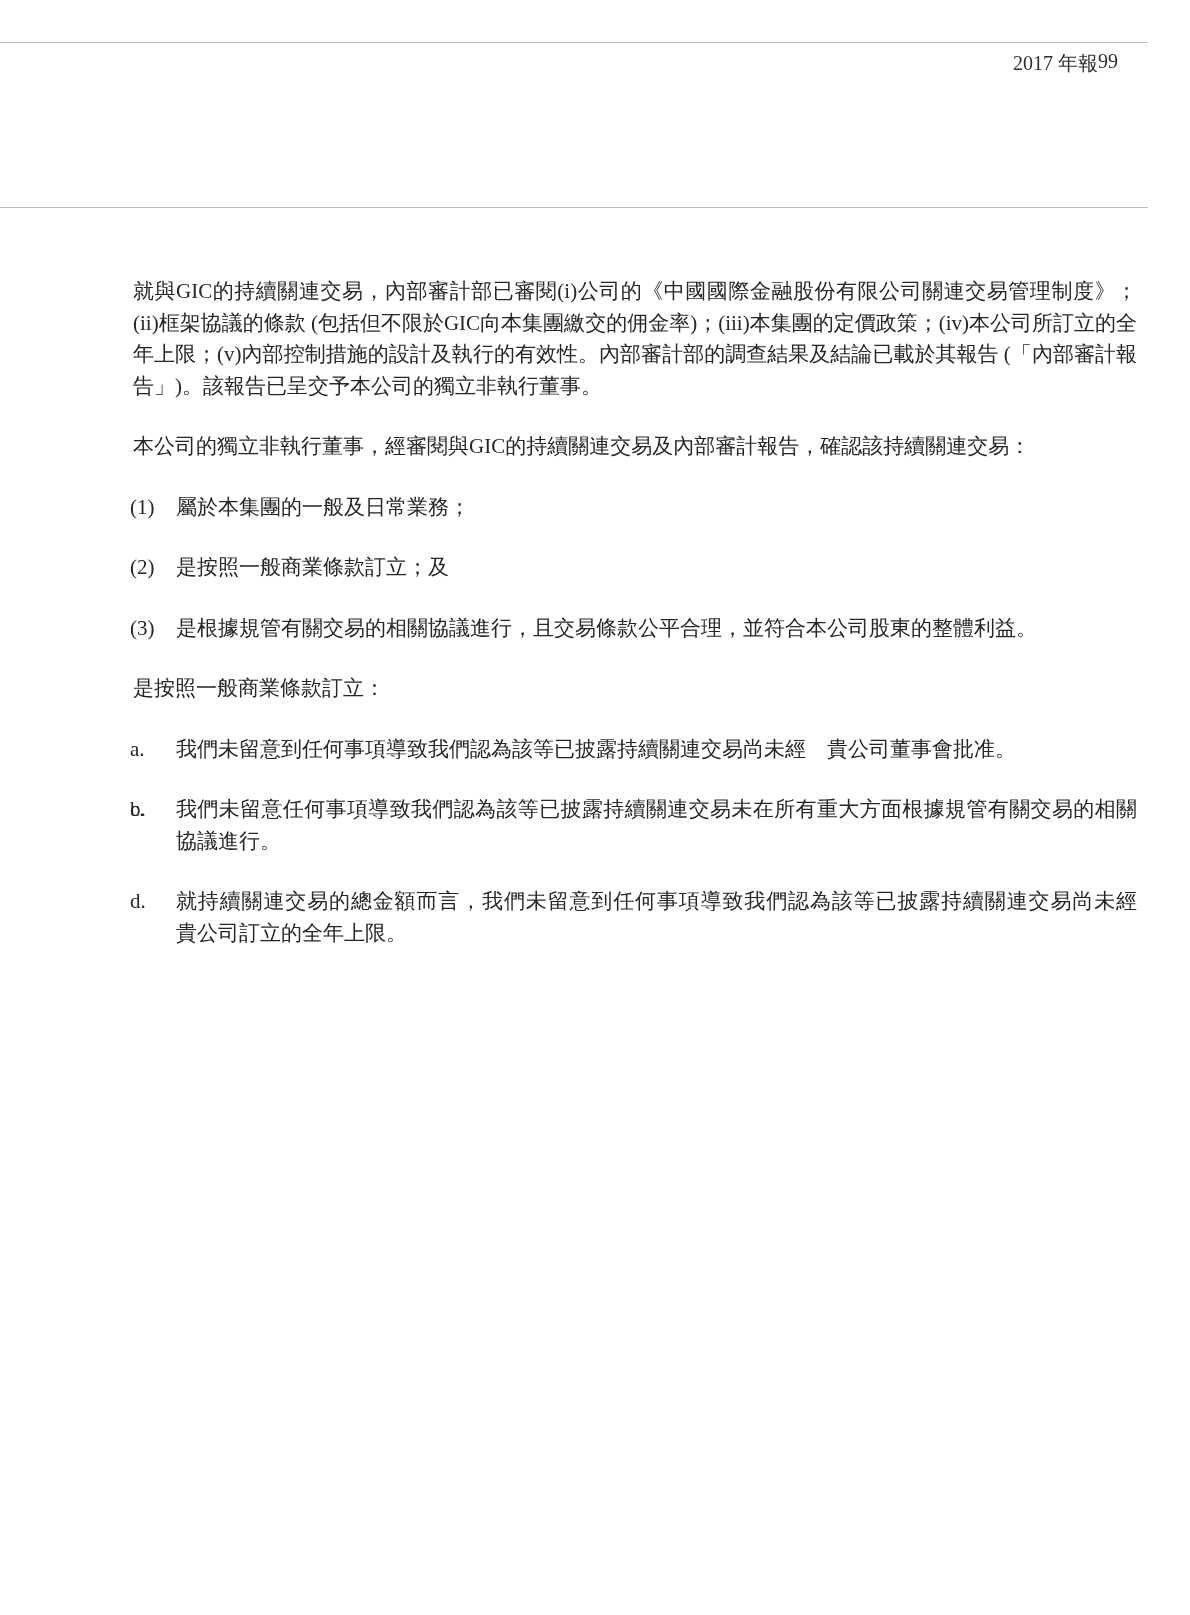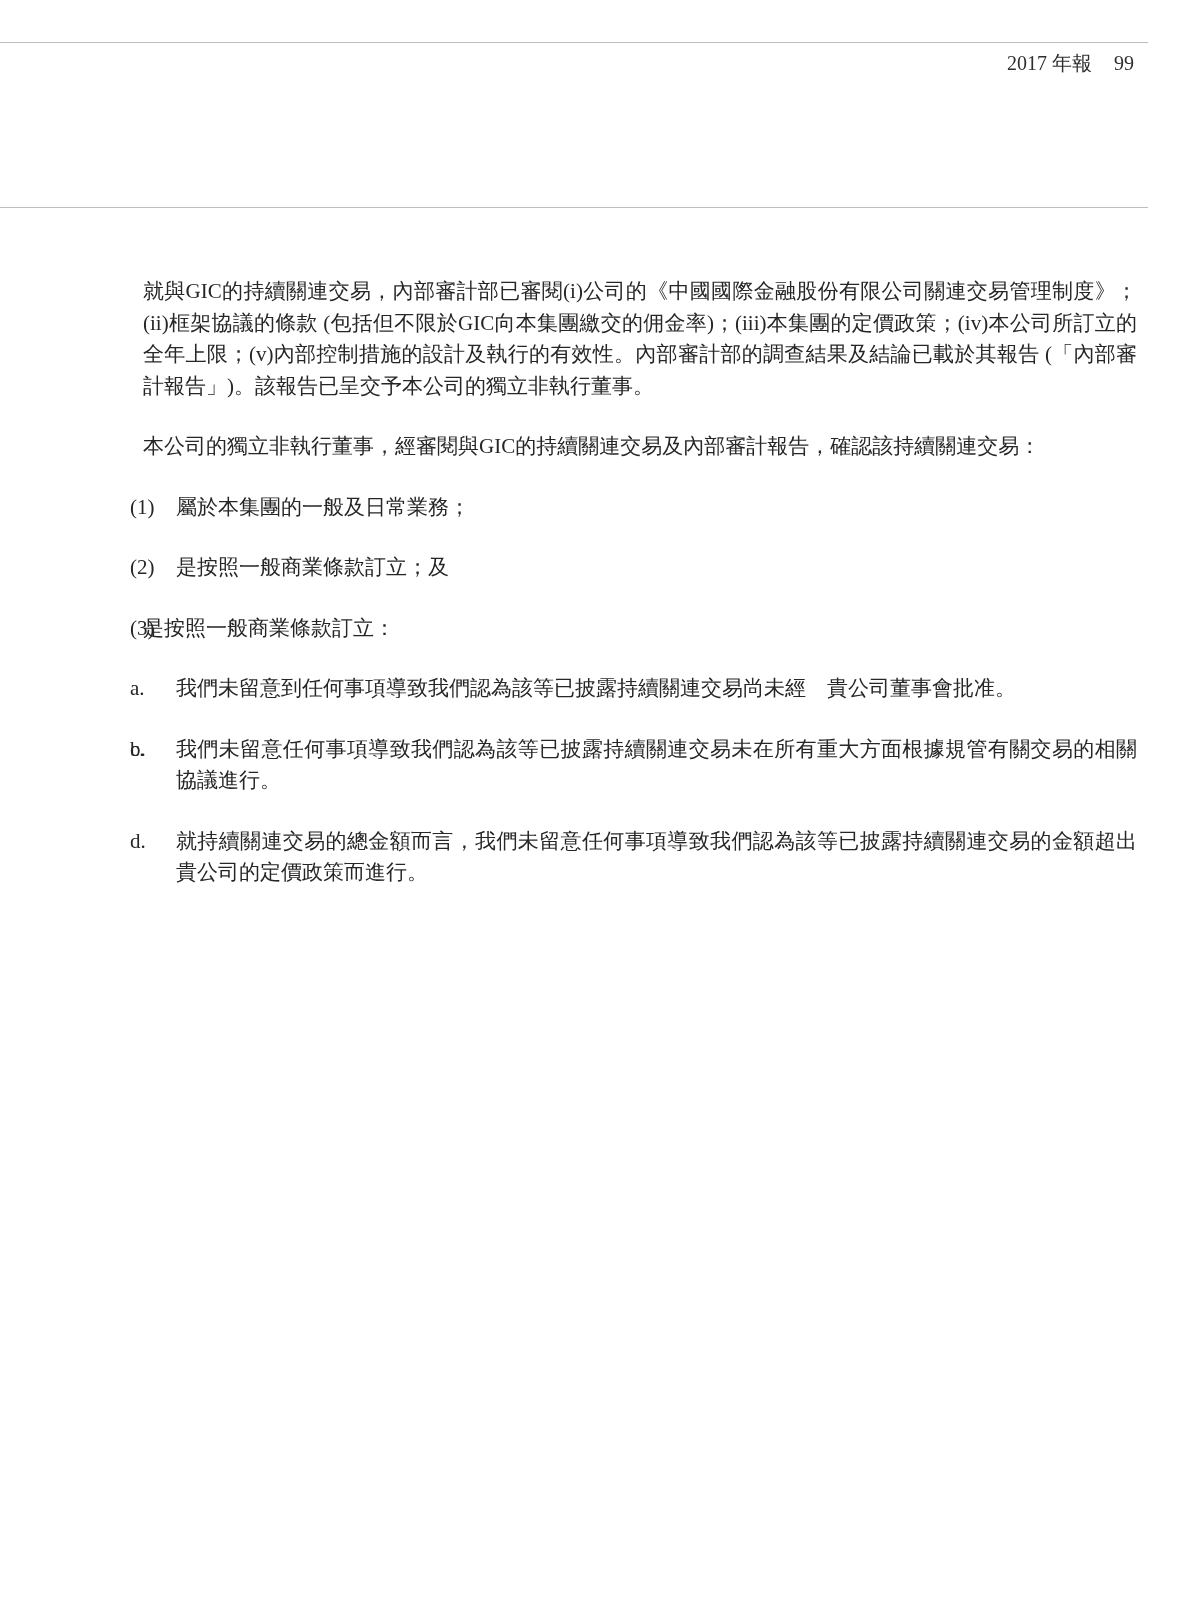--- a/index.html
+++ b/index.html
@@ -21,39 +21,38 @@
     left: 0;
     width: 1148px;
     height: 1px;
     background: #bdbdbd;
   }
   .rule-top { top: 42px; }
   .rule-mid { top: 207px; }
   .page-header {
     position: absolute;
     top: 50px;
-    right: 56px;
+    right: 72px;
     display: flex;
-    align-items: center;
-    gap: 22px;
+    align-items: flex-start;
     font-size: 20px;
     color: #2e2e2e;
     white-space: nowrap;
   }
   .content {
     position: absolute;
     top: 276px;
     left: 130px;
     width: 1007px;
     font-size: 21px;
     line-height: 31.5px;
     text-align: justify;
   }
   .para {
-    margin: 0 0 29px 13px;
+    margin: 0 0 29px 3px;
   }
   .list-item {
     position: relative;
     padding-left: 46px;
     margin: 0 0 29px 0;
   }
   .list-label {
     position: absolute;
     left: 0;
     top: 0;
@@ -85,20 +84,21 @@
       <span>屬於本集團的一般及日常業務；</span>
     </div>
 
     <div class="list-item">
       <span class="list-label">(2)</span>
       <span>是按照一般商業條款訂立；及</span>
     </div>
 
     <div class="list-item">
       <span class="list-label">(3)</span>
+      <span>是根據規管有關交易的相關協議進行，且交易條款公平合理，並符合本公司股東的整體利益。</span>
     </div>
 
 
     <p class="para">是按照一般商業條款訂立：</p>
 
     <div class="list-item">
       <span class="list-label">a.</span>
       <span>我們未留意到任何事項導致我們認為該等已披露持續關連交易尚未經　貴公司董事會批准。</span>
     </div>
 
@@ -106,17 +106,17 @@
       <span class="list-label">b.</span>
     </div>
 
     <div class="list-item">
       <span class="list-label">c.</span>
       <span>我們未留意任何事項導致我們認為該等已披露持續關連交易未在所有重大方面根據規管有關交易的相關協議進行。</span>
     </div>
 
     <div class="list-item">
       <span class="list-label">d.</span>
-      <span>就持續關連交易的總金額而言，我們未留意任何事項導致我們認為該等已披露持續關連交易的金額超出　貴公司的定價政策而進行。</span>
+      <span>就持續關連交易的總金額而言，我們未留意到任何事項導致我們認為該等已披露持續關連交易尚未經　貴公司訂立的全年上限。</span>
     </div>
 
   </div>
 </div>
 
 </body></html>

